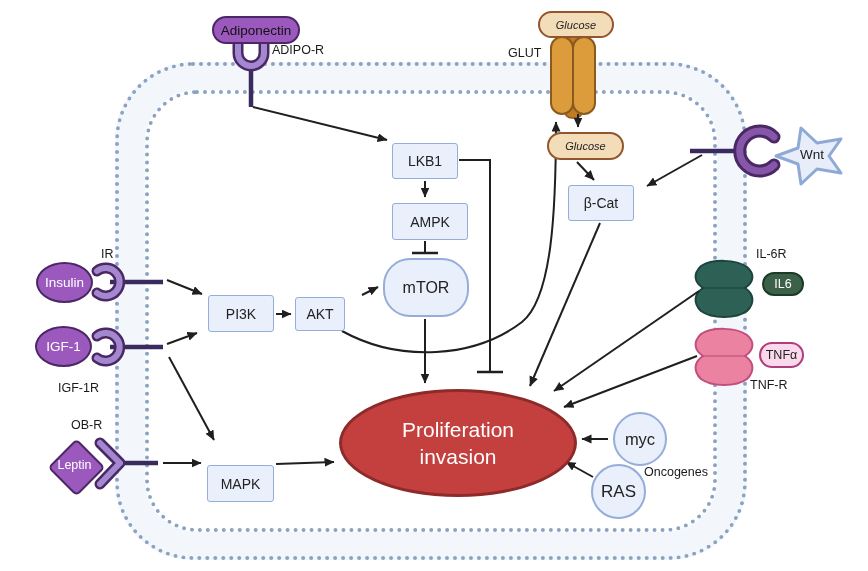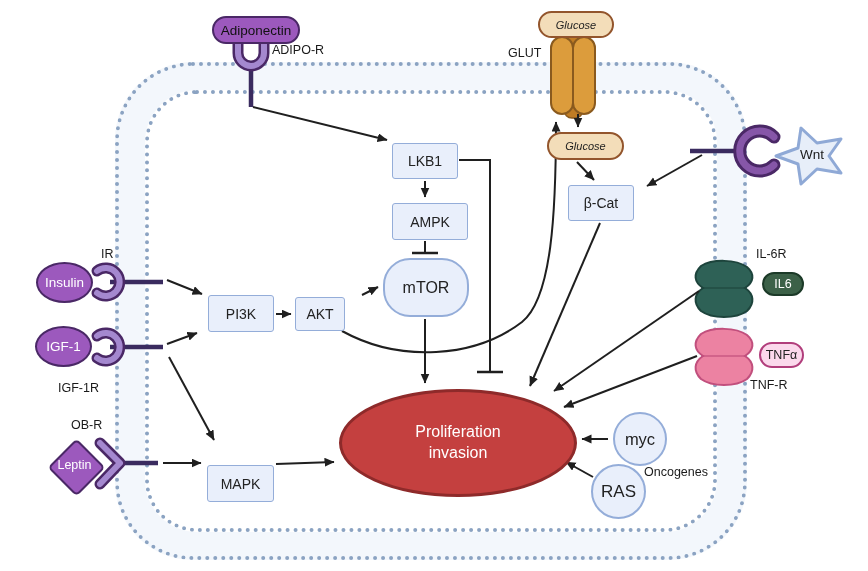--- a/index.html
+++ b/index.html
@@ -23,21 +23,21 @@
         box-sizing:border-box;text-align:center;}
   .box{background:#e9effb;border:1.6px solid #94add9;border-radius:3px;font-size:14px;color:#222;text-align:right;}
   .stadium{background:#e9effb;border:2px solid #94add9;border-radius:27px;font-size:16px;color:#222;}
   .circle{background:#e9effb;border:2px solid #94add9;border-radius:50%;color:#222;}
   .pill-purple{background:#9c59bd;border:2px solid #4a2866;border-radius:14px;font-size:13.5px;color:#111;font-weight:400;}
   .pill-tan{background:#f3ddb9;border:2px solid #93552c;border-radius:14px;font-size:11px;color:#222;font-style:italic;}
   .pill-green{background:#3c6148;border:2px solid #1c3a28;border-radius:12px;font-size:12.5px;color:#fff;}
   .pill-pink{background:#fbd9ec;border:2px solid #b13e7c;border-radius:13px;font-size:12.5px;color:#222;}
   .ellipse-purple{background:#9c59bd;border:2.5px solid #4a2866;border-radius:50%;font-size:13.5px;color:#fff;}
   .prolif{background:#c4403f;border:3px solid #8e2a2a;border-radius:50%;
-          font-size:16px;line-height:1.3;color:#fff;}
+          font-size:21px;line-height:1.3;color:#fff;}
   .lbl{position:absolute;z-index:4;font-size:12.5px;color:#1a1a1a;white-space:nowrap;}
   .diamond{position:absolute;left:56px;top:447px;width:37px;height:37px;z-index:3;
            background:#9c59bd;border:2.5px solid #4a2866;border-radius:5px;transform:rotate(45deg);}
   .diamond-label{position:absolute;left:46px;top:456px;width:57px;height:18px;z-index:4;
            display:flex;align-items:center;justify-content:center;font-size:12.5px;color:#fff;}
 </style>
 </head>
 <body>
 
 <div id="stage">

